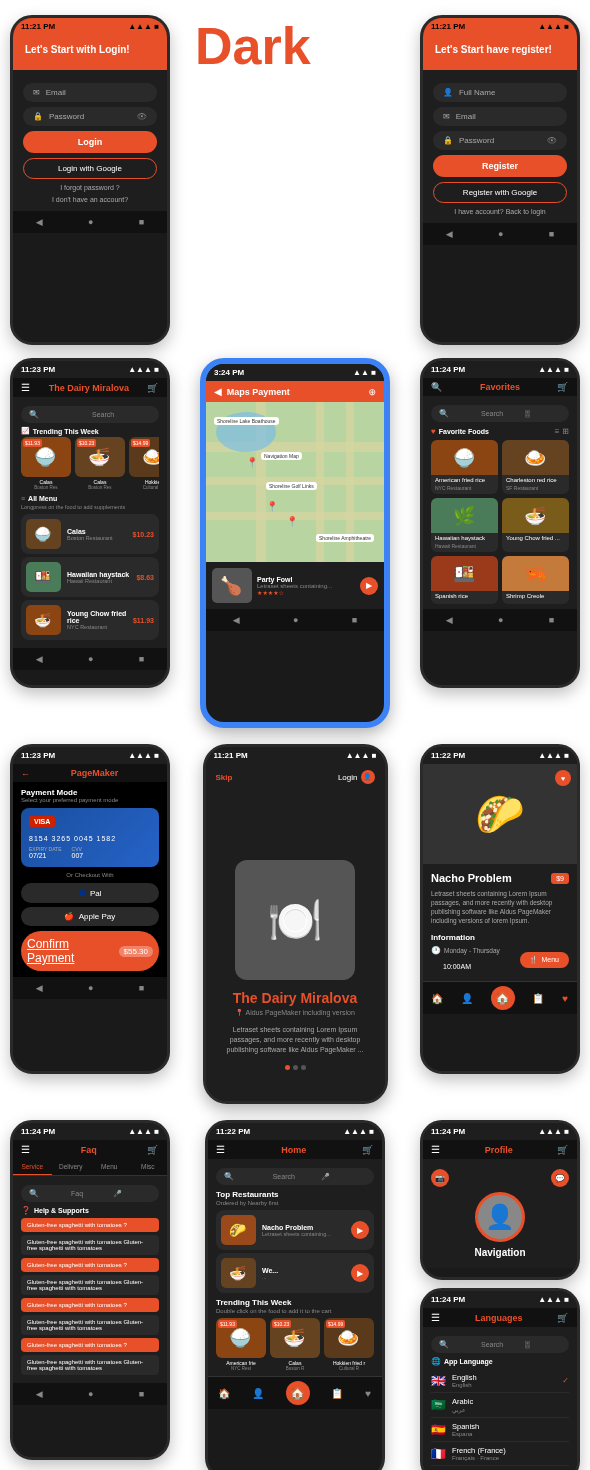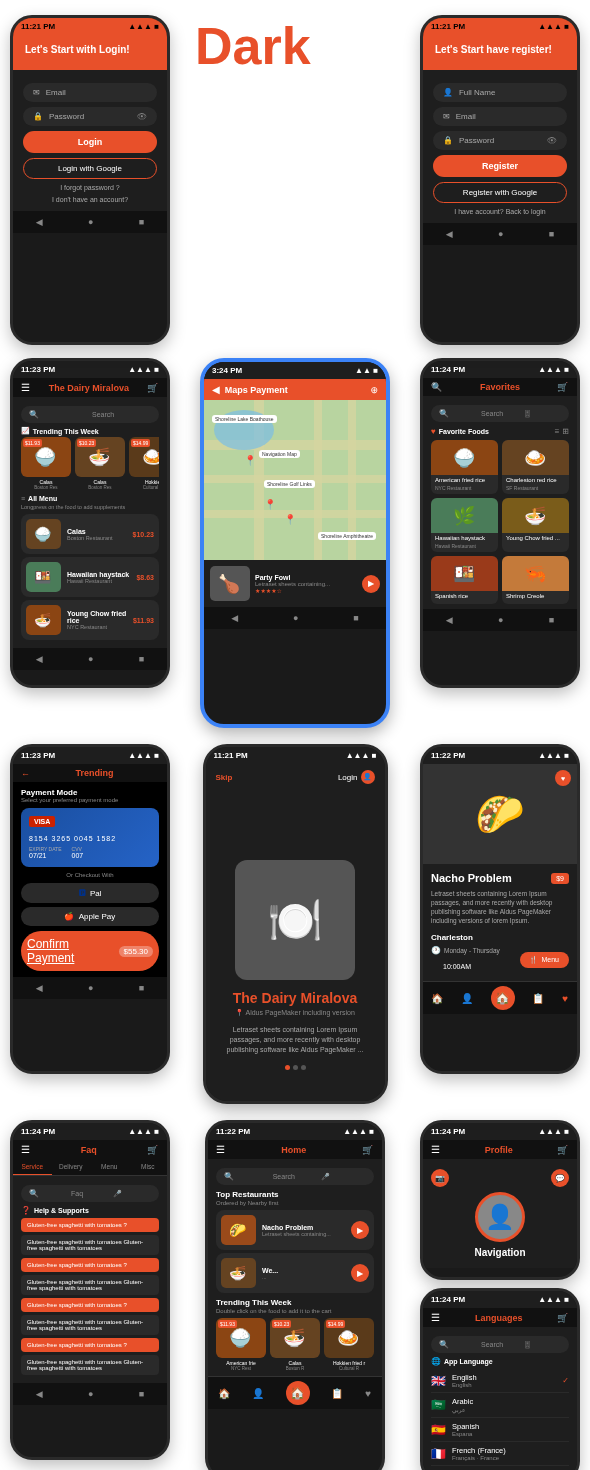--- a/index.html
+++ b/index.html
@@ -660,21 +660,21 @@
           <div class="card-price">$11.93</div>
         </div>
       </div>
       <div class="nav-bar-bottom">
         <span class="nb-icon">◀</span>
         <span class="nb-icon">●</span>
         <span class="nb-icon">■</span>
       </div>
     </div>
 
-    <div style="width:190px; height:370px; border-radius:24px; border:4px solid #3b82f6; background:#1a1a1a; overflow:hidden; box-shadow:0 6px 16px rgba(0,0,0,0.3);">
+    <div style="width:190px; height:370px; border-radius:24px; border:6px solid #3b82f6; background:#1a1a1a; overflow:hidden; box-shadow:0 6px 16px rgba(0,0,0,0.3);">
       <div style="background:#1e1e1e; padding:4px 8px; display:flex; justify-content:space-between;">
         <span style="color:white; font-size:8px; font-weight:bold;">3:24 PM</span>
         <span style="color:white; font-size:8px;">▲▲ ■</span>
       </div>
       <div class="map-top-bar">
         <span class="back-btn">◀</span>
         <span class="map-top-title">Maps Payment</span>
         <span style="color:white; font-size:9px; margin-left:auto;">⊕</span>
       </div>
 
@@ -783,21 +783,21 @@
 
   <div class="row">
 
     <div class="phone-small">
       <div style="background:#1e1e1e; padding:4px 8px; display:flex; justify-content:space-between;">
         <span style="color:white; font-size:8px; font-weight:bold;">11:23 PM</span>
         <span style="color:white; font-size:8px;">▲▲▲ ■</span>
       </div>
       <div class="top-nav">
         <span style="color:#e8502a; font-size:9px;">←</span>
-        <span class="nav-title">Trending</span>
+        <span class="nav-title">PageMaker</span>
         <span></span>
       </div>
       <div style="background:#000000; padding:6px 8px;">
         <div style="color:white; font-size:8px; font-weight:bold;">Payment Mode</div>
         <div style="color:#888; font-size:6px; margin-bottom:5px;">Select your preferred payment mode</div>
 
         <div class="checkout-card">
           <div style="display:flex; justify-content:space-between; align-items:center;">
             <div style="background:#cc2200; color:white; font-size:7px; font-weight:bold; padding:2px 5px; border-radius:2px;">VISA</div>
           </div>
@@ -876,21 +876,21 @@
         🌮
         <div style="position:absolute; top:6px; right:6px; background:#e8502a; border-radius:50%; width:16px; height:16px; display:flex; align-items:center; justify-content:center; color:white; font-size:7px;">♥</div>
       </div>
       <div class="food-detail-body">
         <div style="display:flex; justify-content:space-between; align-items:center;">
           <div class="food-detail-title">Nacho Problem</div>
           <div style="background:#e8502a; color:white; font-size:7px; padding:2px 5px; border-radius:3px;">$9</div>
         </div>
         <div class="food-detail-desc">Letraset sheets containing Lorem Ipsum passages, and more recently with desktop publishing software like Aldus PageMaker including versions of lorem Ipsum.</div>
 
-        <div style="color:white; font-size:8px; font-weight:bold; margin-top:8px;">Charleston</div>
+        <div style="color:white; font-size:8px; font-weight:bold; margin-top:8px;">Information</div>
         <div style="display:flex; justify-content:space-between; align-items:center; margin-top:4px;">
           <div>
             <div style="display:flex; align-items:center; gap:3px;">
               <span style="color:#e8502a; font-size:8px;">🕐</span>
               <span style="color:#aaa; font-size:6.5px;">Monday - Thursday</span>
             </div>
             <span style="color:white; font-size:7px; margin-left:12px;">10:00AM</span>
           </div>
           <div class="menu-btn">
             <span>🍴</span>

